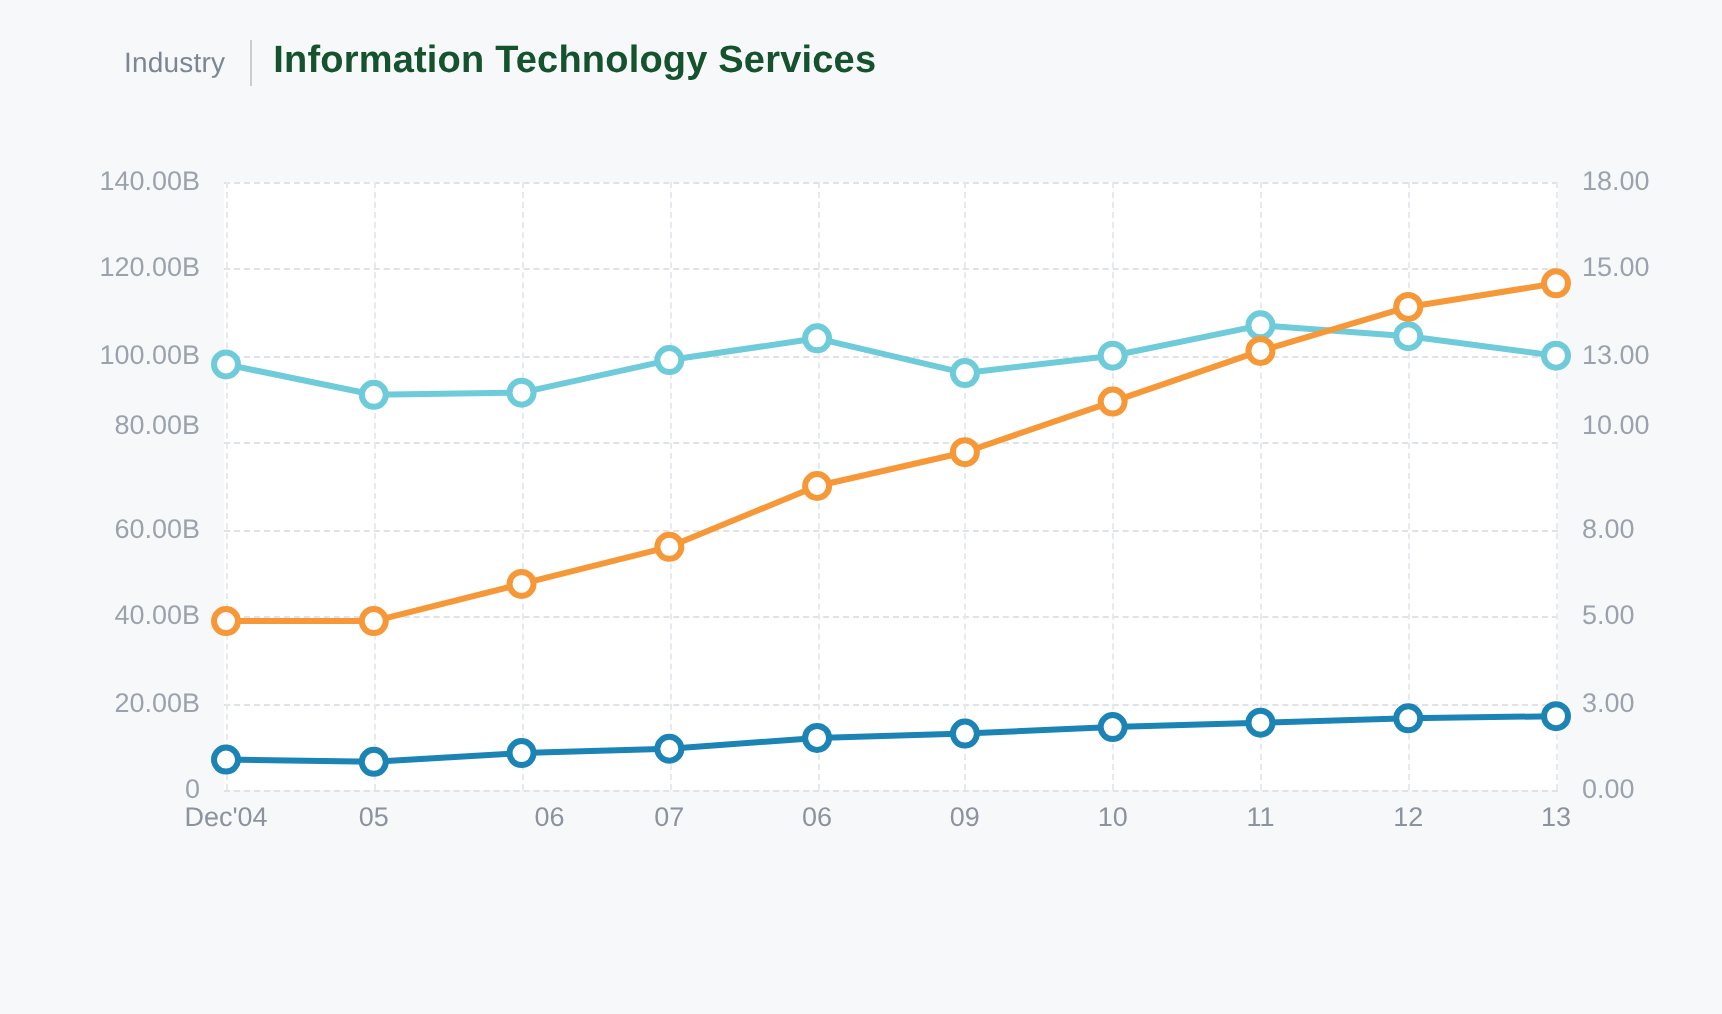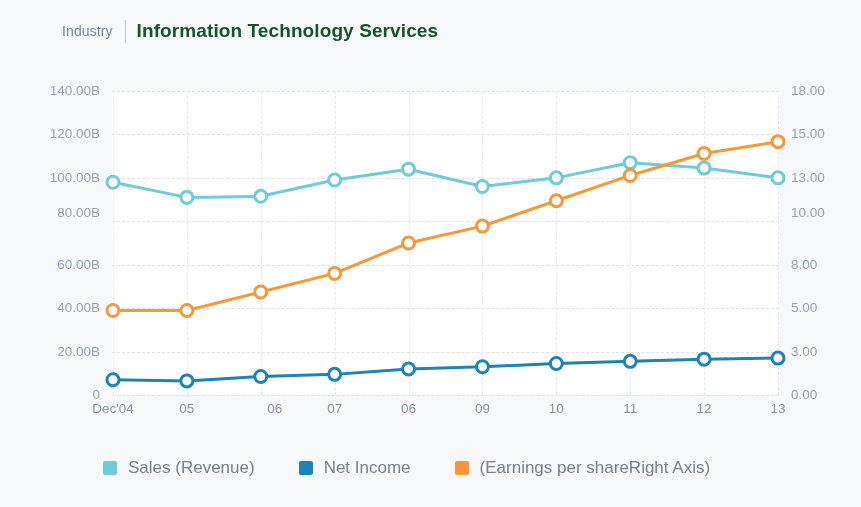--- a/index.html
+++ b/index.html
@@ -270,28 +270,14 @@
         <div class="xlabel" style="left: 222.667px;">07</div>
         <div class="xlabel" style="left: 296.556px;">06</div>
         <div class="xlabel" style="left: 370.444px;">09</div>
         <div class="xlabel" style="left: 444.333px;">10</div>
         <div class="xlabel" style="left: 518.222px;">11</div>
         <div class="xlabel" style="left: 592.111px;">12</div>
         <div class="xlabel" style="left: 666px;">13</div>
       </div>
   </div>
 
-  <div class="legend" id="legend">
-      <div class="legend-item">
-        <span class="legend-swatch" style="background: rgb(110, 203, 217);"></span>
-        <span class="legend-text">Sales (Revenue)</span>
-      </div>
-      <div class="legend-item">
-        <span class="legend-swatch" style="background: rgb(27, 132, 181);"></span>
-        <span class="legend-text">Net Income</span>
-      </div>
-      <div class="legend-item">
-        <span class="legend-swatch" style="background: rgb(247, 152, 56);"></span>
-        <span class="legend-text">(Earnings per shareRight Axis)</span>
-      </div>
-    </div>
 
 </div>
 
 </body></html>

